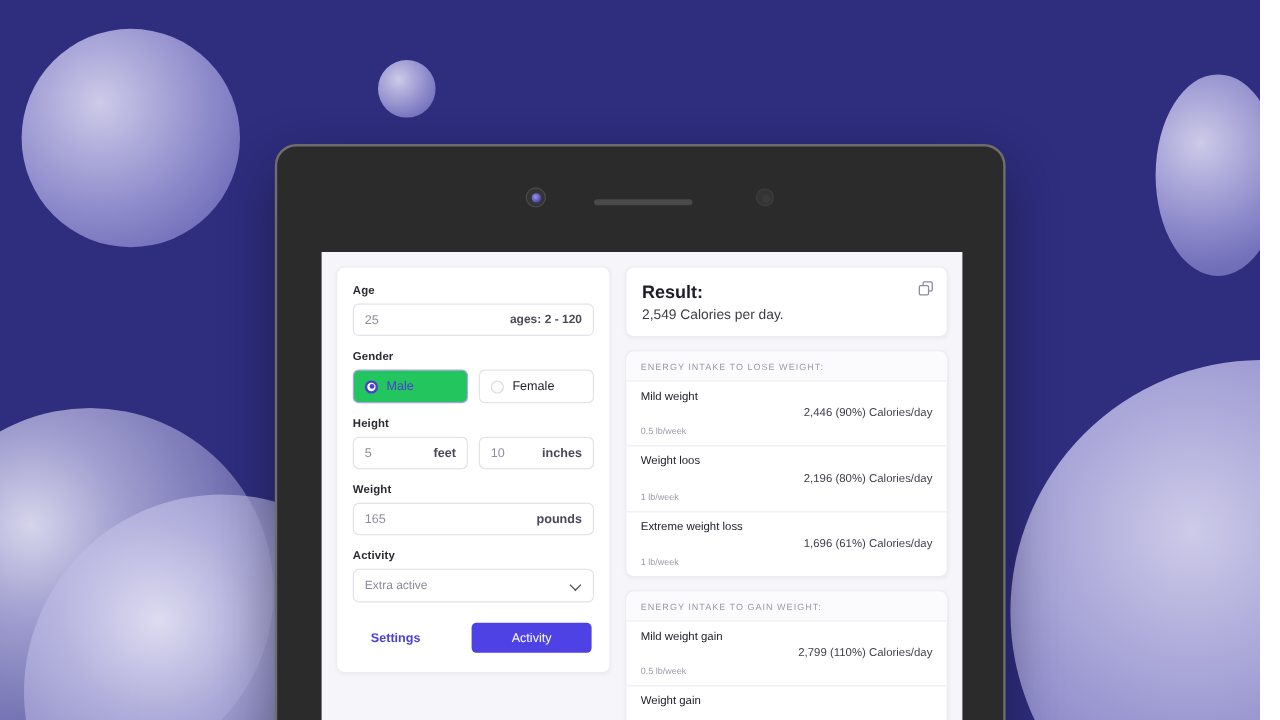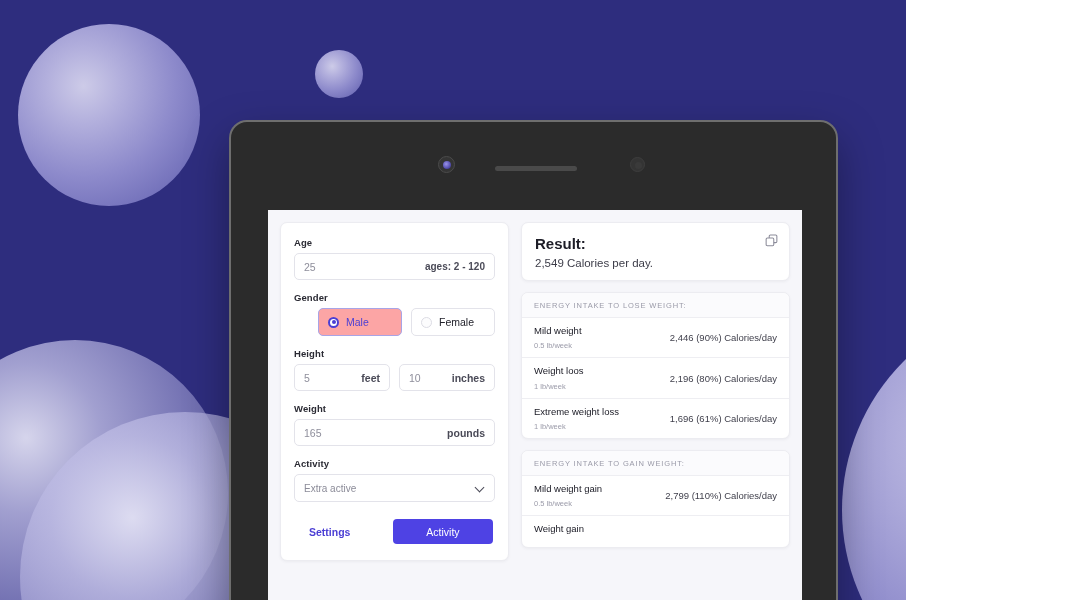--- a/index.html
+++ b/index.html
@@ -3,21 +3,21 @@
 <meta charset="utf-8">
 <style>
   * { box-sizing: border-box; margin: 0; padding: 0; }
   html, body {
     width: 1067px; height: 600px;
     overflow: hidden;
     font-family: "Liberation Sans", sans-serif;
   }
   #stage {
     position: relative;
-    width: 906px; height: 600px;
+    width: 1050px; height: 600px;
     background: #2e2d7e;
     overflow: hidden;
   }
 
   
   .sphere {
     position: absolute;
     border-radius: 50%;
     pointer-events: none;
   }
@@ -148,23 +148,22 @@
   .radio-box {
     flex: 1;
     height: 28px;
     border-radius: 5px;
     display: flex;
     align-items: center;
     padding: 0 9px;
     gap: 7px;
   }
   .radio-box.selected {
-    background: #fca5a5;
+    background: #22c55e;
     border: 1px solid #a8a4e6;
-    margin-left: 24px;
   }
   .radio-box.unselected {
     background: #fff;
     border: 1px solid #e3e3ea;
   }
   .radio-dot {
     width: 11px; height: 11px;
     border-radius: 50%;
     flex: 0 0 11px;
     display: flex; align-items: center; justify-content: center;
@@ -280,21 +279,21 @@
   }
   .t-row + .t-row { border-top: 1px solid #eeeef2; }
   .t-name {
     font-size: 9.5px;
     color: #20202a;
     line-height: 1.3;
   }
   .t-rate {
     font-size: 7.5px;
     color: #9b9ba9;
-    margin-top: 4px;
+    margin-top: 18px;
   }
   .t-val {
     font-size: 9.5px;
     color: #3f3f4b;
     white-space: nowrap;
   }
 </style>
 </head>
 <body>
 

